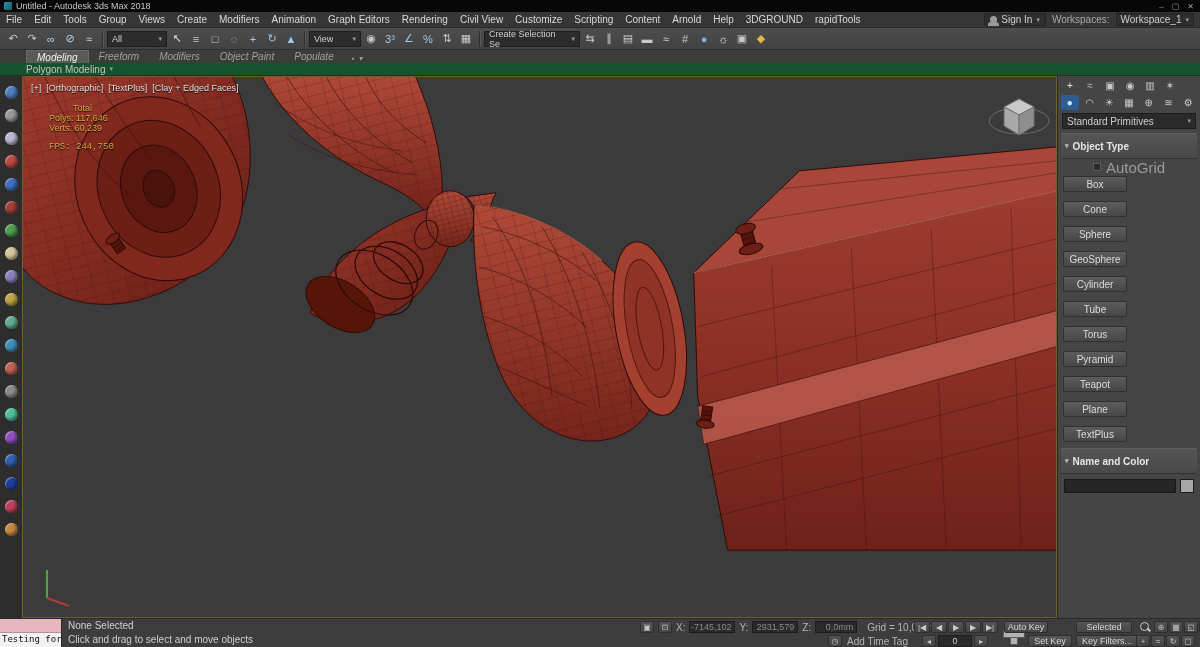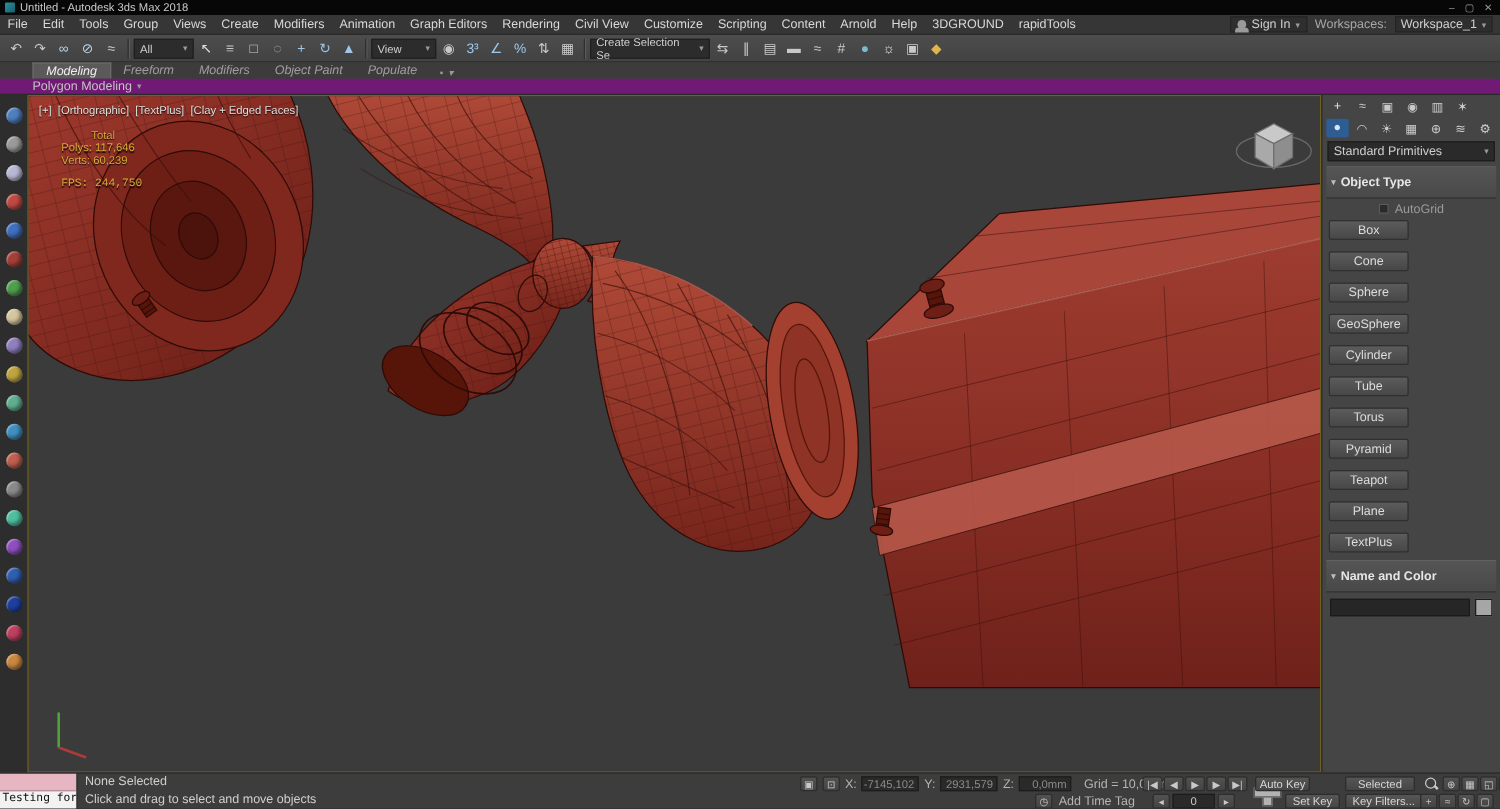--- a/index.html
+++ b/index.html
@@ -26,21 +26,21 @@
   .toolbar{position:absolute;left:0;top:28px;width:1200px;height:22px;background:linear-gradient(#4d4d4d,#424242);border-bottom:1px solid #2e2e2e;display:flex;align-items:center;padding:0 4px;gap:1px;}
   .tbi{width:18px;height:18px;display:flex;align-items:center;justify-content:center;font-size:11px;color:#c9c9c9;border-radius:2px;}
   .tbsep{width:1px;height:16px;background:#2f2f2f;margin:0 3px;box-shadow:1px 0 0 #5a5a5a;}
   .dd{background:#2c2c2c;border:1px solid #1f1f1f;color:#cfcfcf;display:flex;align-items:center;gap:4px;padding:0 4px;font-size:9px;height:16px;}
 
   
   .ribbontabs{position:absolute;left:0;top:50px;width:1200px;height:13px;background:#3c3c3c;display:flex;align-items:flex-end;padding-left:26px;font-size:10px;color:#9f9f9f;font-style:italic;}
   .rtab{padding:0 10px;height:13px;display:flex;align-items:center;}
   .rtab.active{background:#5a5a5a;color:#f0f0f0;border:1px solid #6a6a6a;border-bottom:none;}
   .rtab-extra{display:flex;align-items:center;gap:4px;margin-left:8px;color:#9a9a9a;font-size:8px;}
-  .polymod{position:absolute;left:0;top:63px;width:1200px;height:13px;background:#701a75;border-bottom:1px solid #2a2a2a;display:flex;align-items:center;padding-left:26px;color:#c3c3c3;font-size:10px;gap:4px;}
+  .polymod{position:absolute;left:0;top:63px;width:1200px;height:13px;background:#14532d;border-bottom:1px solid #2a2a2a;display:flex;align-items:center;padding-left:26px;color:#c3c3c3;font-size:10px;gap:4px;}
 
   
   .leftstrip{position:absolute;left:0;top:76px;width:22px;height:542px;background:#2d2d2d;display:flex;flex-direction:column;align-items:center;padding-top:10px;gap:10px;}
   .lsi{width:13px;height:13px;border-radius:50%;box-shadow:inset -2px -2px 3px rgba(0,0,0,.45), inset 1px 1px 1px rgba(255,255,255,.35);}
 
   
   .viewport{position:absolute;left:22px;top:76px;width:1035px;height:542px;background:#3b3b3b;border:1px solid #6e5f22;}
   .viewport svg{display:block;width:100%;height:100%;}
   .vp-chips{position:absolute;left:8px;top:6px;display:flex;gap:5px;font-size:9px;color:#e0e0e0;text-shadow:0 1px 1px #000;}
   .vp-stats{position:absolute;left:26px;top:26px;font-size:9px;line-height:10px;color:#d8a938;text-shadow:0 1px 1px #000;}
@@ -48,21 +48,21 @@
   .vp-stats .total{padding-left:24px;}
 
   
   .cmdpanel{position:absolute;left:1057px;top:76px;width:143px;height:542px;background:#454545;border-left:1px solid #2c2c2c;padding:2px 3px;}
   .cp-iconrow{display:flex;gap:2px;margin-bottom:2px;}
   .cpi{width:18px;height:15px;display:flex;align-items:center;justify-content:center;font-size:10px;color:#c9c9c9;border-radius:2px;}
   .cp-dd{margin:3px 1px 4px 1px;height:16px;background:#2a2a2a;border:1px solid #1d1d1d;display:flex;align-items:center;padding:0 4px;color:#cfcfcf;font-size:10px;}
   .cp-dd .caret{margin-left:auto;}
   .rollout{height:15px;background:linear-gradient(#555,#494949);border-top:1px solid #616161;border-bottom:1px solid #333;display:flex;align-items:center;gap:4px;padding:12px 4px;color:#e6e6e6;font-size:10px;font-weight:bold;}
   .roll-arrow{font-size:7px;color:#bdbdbd;}
-  .autogrid{display:flex;align-items:center;justify-content:center;gap:5px;height:16px;color:#9b9b9b;font-size:10px;}
+  .autogrid{display:flex;align-items:center;justify-content:center;gap:5px;height:16px;color:#9b9b9b;font-size:15px;}
   .chk{width:8px;height:8px;background:#2a2a2a;border:1px solid #5c5c5c;}
   .pgrid{display:flex;flex-wrap:wrap;gap:9px;padding:1px 2px 6px 2px;}
   .pbtn{width:64px;height:16px;background:linear-gradient(#5c5c5c,#474747);border:1px solid #303030;border-radius:2px;color:#dcdcdc;font-size:10px;display:flex;align-items:center;justify-content:center;}
   .namerow{display:flex;align-items:center;gap:4px;padding:5px 3px;}
   .namefield{flex:1;height:14px;background:#262626;border:1px solid #1b1b1b;}
   .swatch{width:14px;height:14px;background:#a6a6a6;border:1px solid #1b1b1b;}
 
   
   .statusbar{position:absolute;left:0;top:618px;width:1200px;height:29px;background:#3d3d3d;border-top:1px solid #2a2a2a;font-size:10px;}
   .listener{position:absolute;left:0;top:0;width:62px;height:29px;border-right:1px solid #2a2a2a;}
@@ -142,21 +142,21 @@
 
   <div class="toolbar">
     <span style="display:flex;gap:1px">
         <span class="tbi" style="color: rgb(201, 201, 201);">↶</span>
         <span class="tbi" style="color: rgb(201, 201, 201);">↷</span>
         <span class="tbi" style="color: rgb(188, 210, 232);">∞</span>
         <span class="tbi" style="color: rgb(188, 210, 232);">⊘</span>
         <span class="tbi" style="color: rgb(188, 210, 232);">≈</span>
       </span>
     <span class="tbsep"></span>
-    <span class="dd" style="width:48px">
+    <span class="dd" style="width:60px">
       <span>All</span>
       <span class="caret" style="margin-left:auto">▾</span>
     </span>
     <span style="display:flex;gap:1px">
         <span class="tbi" style="color: rgb(224, 224, 224);">↖</span>
         <span class="tbi" style="color: rgb(201, 201, 201);">≡</span>
         <span class="tbi" style="color: rgb(201, 201, 201);">□</span>
         <span class="tbi" style="color: rgb(201, 201, 201);">◌</span>
         <span class="tbi" style="color: rgb(159, 199, 234);">+</span>
         <span class="tbi" style="color: rgb(159, 199, 234);">↻</span>

